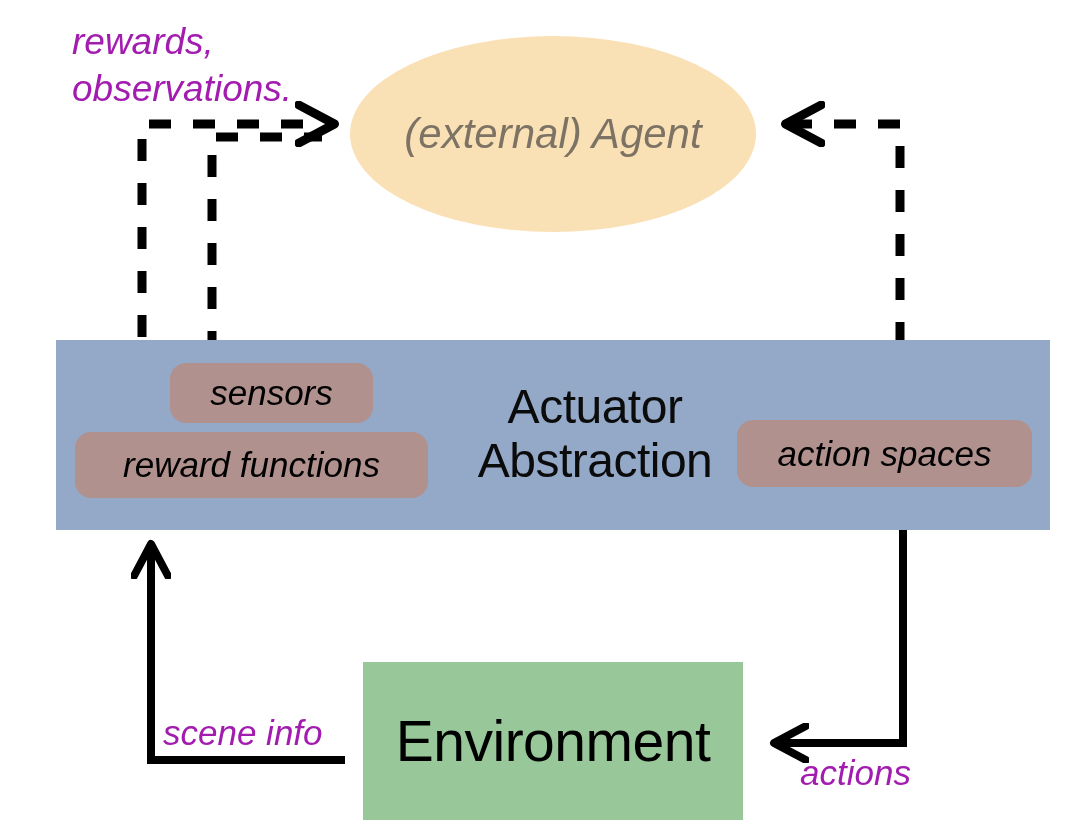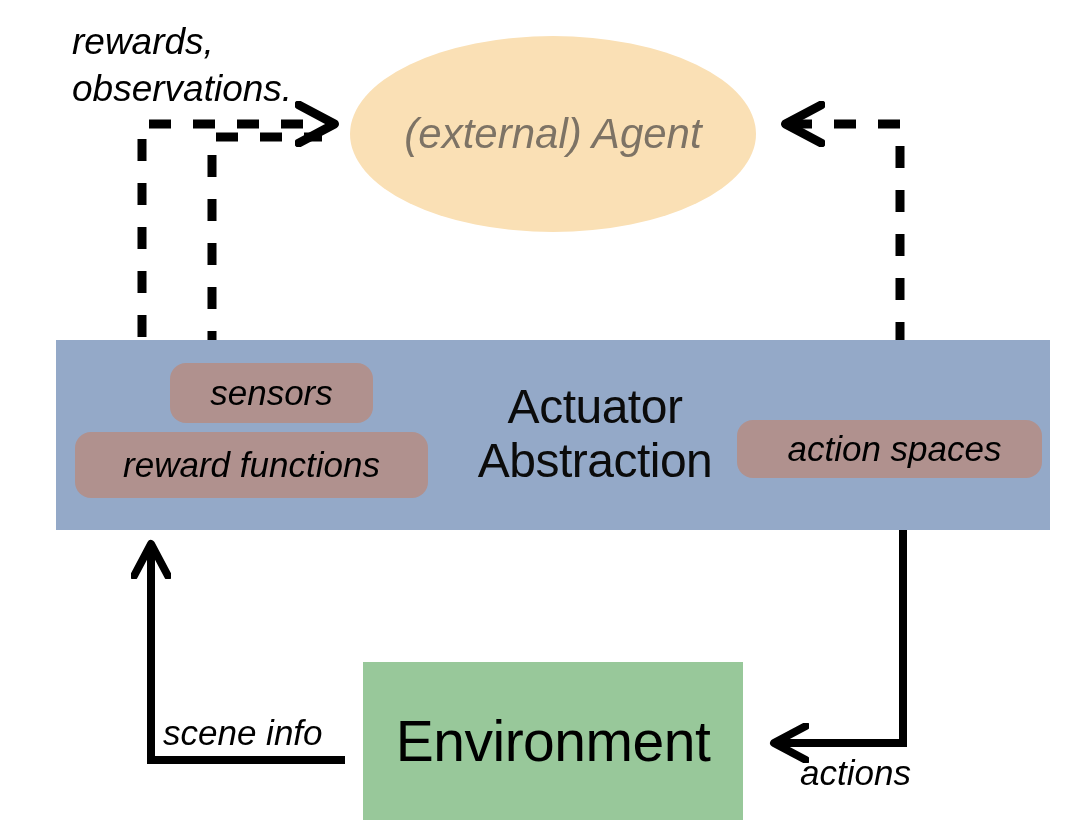--- a/index.html
+++ b/index.html
@@ -74,23 +74,22 @@
     left: 75px;
     top: 432px;
     width: 353px;
     height: 66px;
     font-size: 35px;
   }
   .pill-actions {
     left: 737px;
     top: 420px;
     width: 295px;
-    height: 58px;
-    font-size: 35px;
-    padding-left: 10px;
+    height: 67px;
+    font-size: 35px;
   }
 
   
   .agent-ellipse {
     position: absolute;
     left: 350px;
     top: 36px;
     width: 406px;
     height: 196px;
     background: #fae0b5;
@@ -124,21 +123,21 @@
     color: #000000;
     font-family: "Liberation Sans", sans-serif;
     letter-spacing: -0.5px;
     white-space: nowrap;
   }
 
   
   .edge-label {
     position: absolute;
     font-style: italic;
-    color: #000000;
+    color: #a21caf;
     font-family: "Liberation Sans", sans-serif;
     white-space: pre-line;
   }
   .lbl-rewards-obs {
     left: 72px;
     top: 18px;
     font-size: 37px;
     line-height: 1.28;
   }
   .lbl-scene-info {

